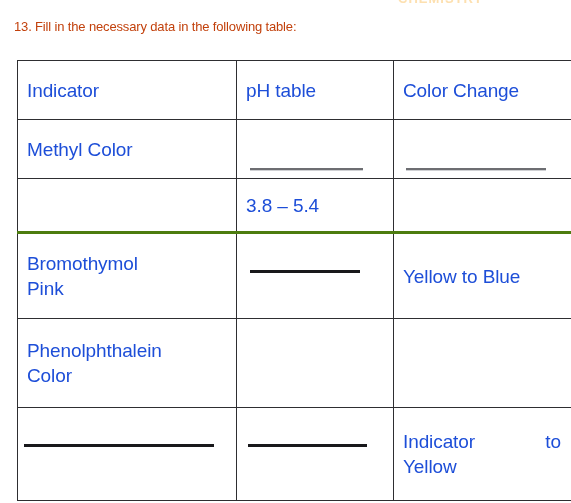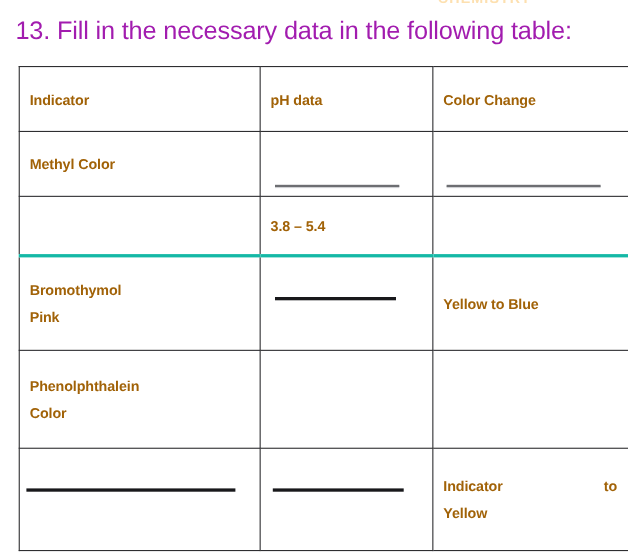--- a/index.html
+++ b/index.html
@@ -29,59 +29,58 @@
     letter-spacing: 1px;
     color: #fde0b0;
     overflow: hidden;
     white-space: nowrap;
   }
 
   .question {
     position: absolute;
     left: 14px;
     top: 15px;
-    font-size: 23px;
+    font-size: 13px;
     line-height: 24px;
     letter-spacing: -0.15px;
     white-space: nowrap;
-    color: #a21caf;
+    color: #c2410c;
   }
 
   .grid {
     position: absolute;
     left: 17px;
     top: 60px;
     width: 534px;
     border-collapse: collapse;
     table-layout: fixed;
   }
   .grid td {
     border: 1px solid #2e2e31;
     padding: 0 0 0 9px;
     vertical-align: middle;
-    font-size: 13px;
+    font-size: 19px;
     line-height: 23px;
     letter-spacing: -0.1px;
-    color: #a16207;
+    color: #1d4ed8;
     position: relative;
-    font-weight: bold;
   }
   .c1 { width: 209px; }
   .c2 { width: 147px; }
   .c3 { width: 178px; }
 
   .r-head td { height: 58px; }
   .r-methyl td { height: 58px; }
   .r-ph td     { height: 52px; }
   .r-brom td   { height: 84px; }
   .r-phenol td { height: 88px; }
   .r-blank td  { height: 92px; }
 
   
-  .r-ph td { border-bottom: 3px solid #14b8a6; }
+  .r-ph td { border-bottom: 3px solid #4d7c0f; }
   .r-brom td { border-top: 0; }
 
   .two-line {
     line-height: 25px;
   }
 
   
   .justified {
     width: 158px;
     text-align: justify;
@@ -123,21 +122,21 @@
 
 <div class="top-bleed">CHEMISTRY</div>
 
 <div class="question">13. Fill in the necessary data in the following table:</div>
 
 <table class="grid">
   <tbody>
 
     <tr class="r-head">
       <td class="c1">Indicator</td>
-      <td class="c2">pH data</td>
+      <td class="c2">pH table</td>
       <td class="c3">Color Change</td>
     </tr>
 
     <tr class="r-methyl">
       <td class="c1">Methyl Color</td>
       <td class="c2">
         <span class="blank thin blank-mo-ph"></span>
       </td>
       <td class="c3">
         <span class="blank thin blank-mo-color"></span>

